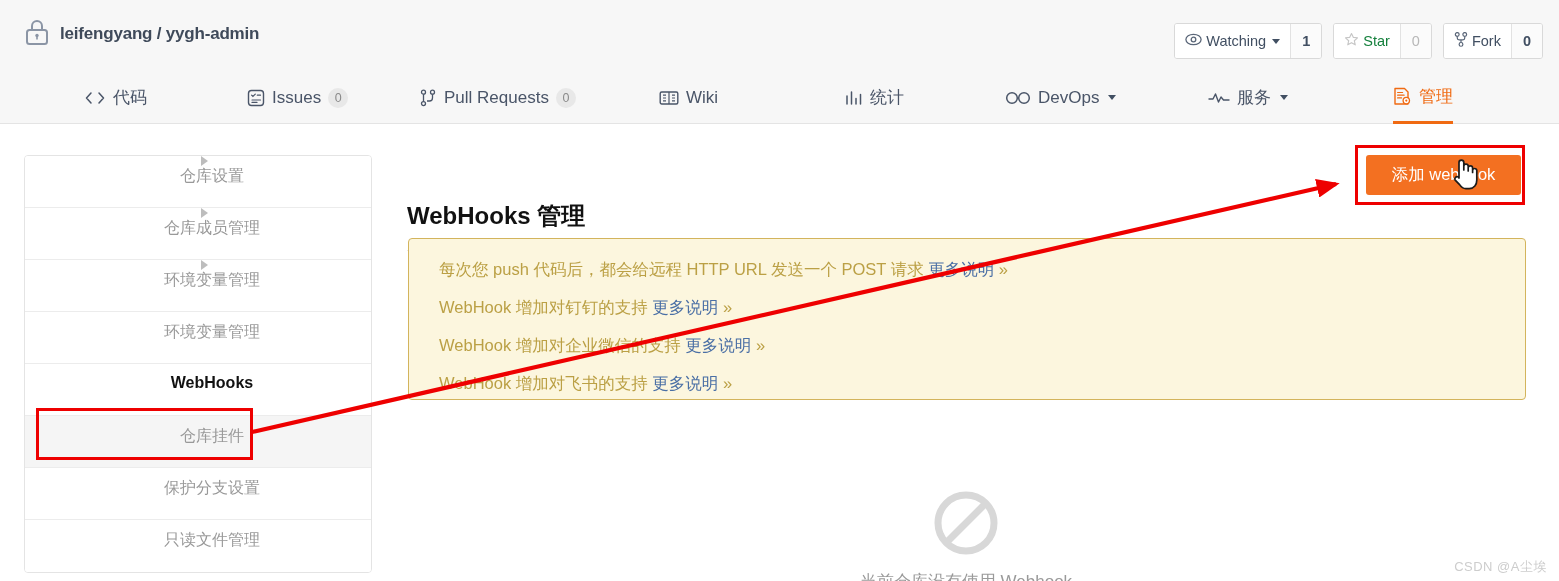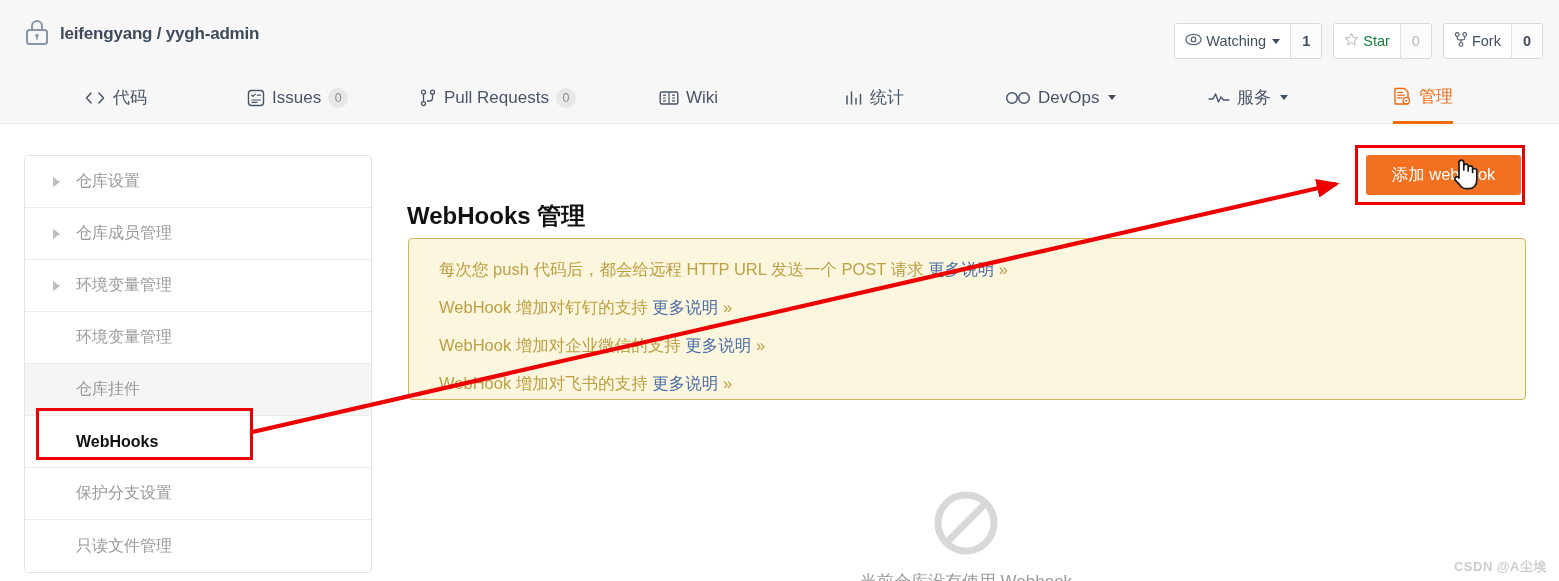--- a/index.html
+++ b/index.html
@@ -148,20 +148,21 @@
   .side-item {
     height: 52px;
     display: flex;
     align-items: center;
     padding-left: 28px;
     font-size: 16px;
     color: #999;
     border-bottom: 1px solid #ececec;
     box-sizing: border-box;
     background: #fff;
+    flex-direction: column;
   }
   .side-item:last-child { border-bottom: none; }
   .side-item.hovered { background: #f5f5f5; }
   .side-item.active { color: #111; font-weight: bold; }
   .side-arrow {
     width: 0; height: 0;
     border-top: 5px solid transparent;
     border-bottom: 5px solid transparent;
     border-left: 7px solid #bdbdbd;
     margin-right: 16px;
@@ -272,21 +273,20 @@
   }
 
   
   #watermark {
     position: absolute;
     right: 12px;
     bottom: 5px;
     font-size: 13px;
     color: #cdcdcd;
     letter-spacing: 0.5px;
-    font-weight: bold;
   }
 </style>
 </head>
 <body>
 
 <div id="repo-header">
   <div id="repo-title-wrap">
     <span id="lock-icon">
       <svg width="26" height="28" viewBox="0 0 26 28">
         <rect x="3" y="12" width="20" height="14" rx="2.5" fill="none" stroke="#8b95a5" stroke-width="2"></rect>
@@ -445,27 +445,27 @@
     <span>仓库成员管理</span>
   </div>
   <div class="side-item">
     <span class="side-arrow"></span>
     <span>环境变量管理</span>
   </div>
   <div class="side-item">
     <span class="side-arrow hidden"></span>
     <span>环境变量管理</span>
   </div>
+  <div class="side-item active">
+    <span class="side-arrow hidden"></span>
+    <span>WebHooks</span>
+  </div>
   <div class="side-item hovered">
     <span class="side-arrow hidden"></span>
     <span>仓库挂件</span>
-  </div>
-  <div class="side-item active">
-    <span class="side-arrow hidden"></span>
-    <span>WebHooks</span>
   </div>
   <div class="side-item">
     <span class="side-arrow hidden"></span>
     <span>保护分支设置</span>
   </div>
   <div class="side-item">
     <span class="side-arrow hidden"></span>
     <span>只读文件管理</span>
   </div>
 </div>

